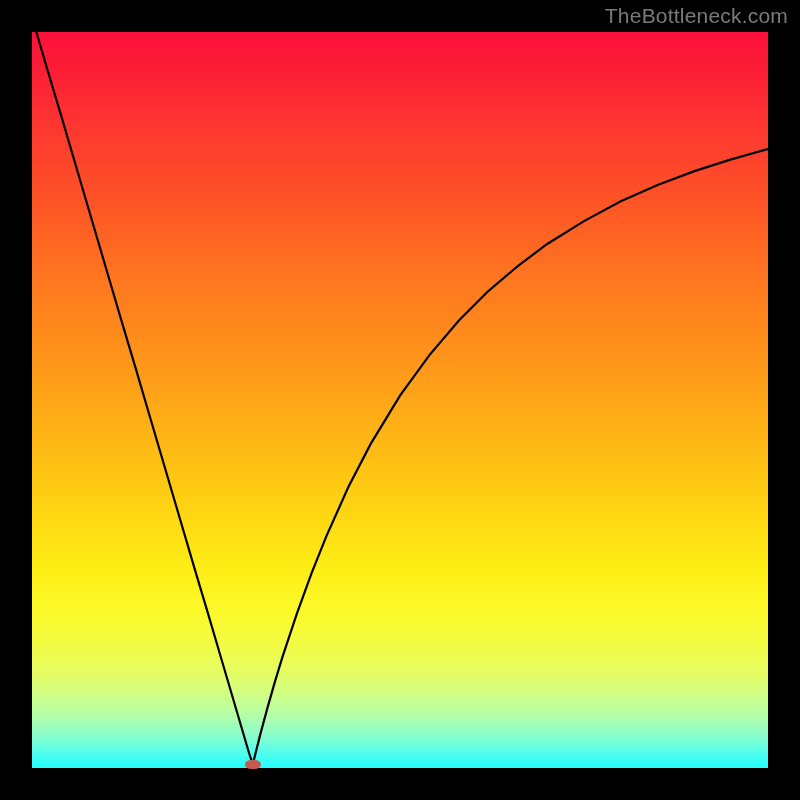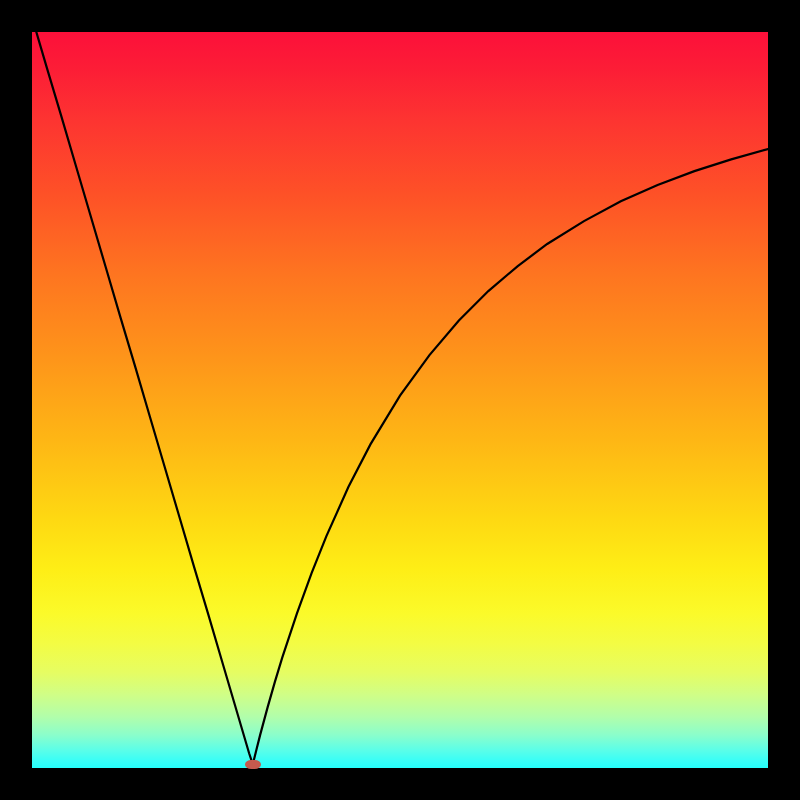--- a/index.html
+++ b/index.html
@@ -56,20 +56,23 @@
   .marker {
     position: absolute;
     background: #c55a4e;
     border-radius: 50% / 60%;
   }
 </style>
 </head>
 <body>
 <div class="container">
 
+  <div class="attribution">
+    <span>TheBottleneck.com</span>
+  </div>
 
   <div class="plot-area">
     <svg class="curve-svg" viewBox="0 0 736 736" preserveAspectRatio="none">
       <path id="curve-left" fill="none" stroke="#000" stroke-width="2.2" stroke-linecap="round" d="M0.00 -14.72 L14.72 35.33 L29.44 84.64 L44.16 134.69 L58.88 184.74 L73.60 234.78 L88.32 284.83 L103.04 334.14 L117.76 384.19 L132.48 434.24 L147.20 484.29 L161.92 534.34 L176.64 583.65 L191.36 633.70 L198.72 658.72 L206.08 683.74 L213.44 708.77 L217.12 721.28 L220.80 732.32"></path>
       <path id="curve-right" fill="none" stroke="#000" stroke-width="2.2" stroke-linecap="round" d="M220.80 732.32 L224.48 717.60 L228.16 702.88 L235.52 675.65 L242.88 649.89 L250.24 625.60 L264.96 581.44 L279.68 540.96 L294.40 504.16 L316.48 454.85 L338.56 412.16 L368.00 363.58 L397.44 323.10 L426.88 288.51 L456.32 259.07 L485.76 234.05 L515.20 211.97 L552.00 189.15 L588.80 169.28 L625.60 153.09 L662.40 139.10 L699.20 127.33 L736.00 117.02"></path>
     </svg>
     <div id="min-marker" class="marker" style="left: 212.704px; top: 727.536px; width: 16.192px; height: 9.568px;"></div>
   </div>
 
 </div>

